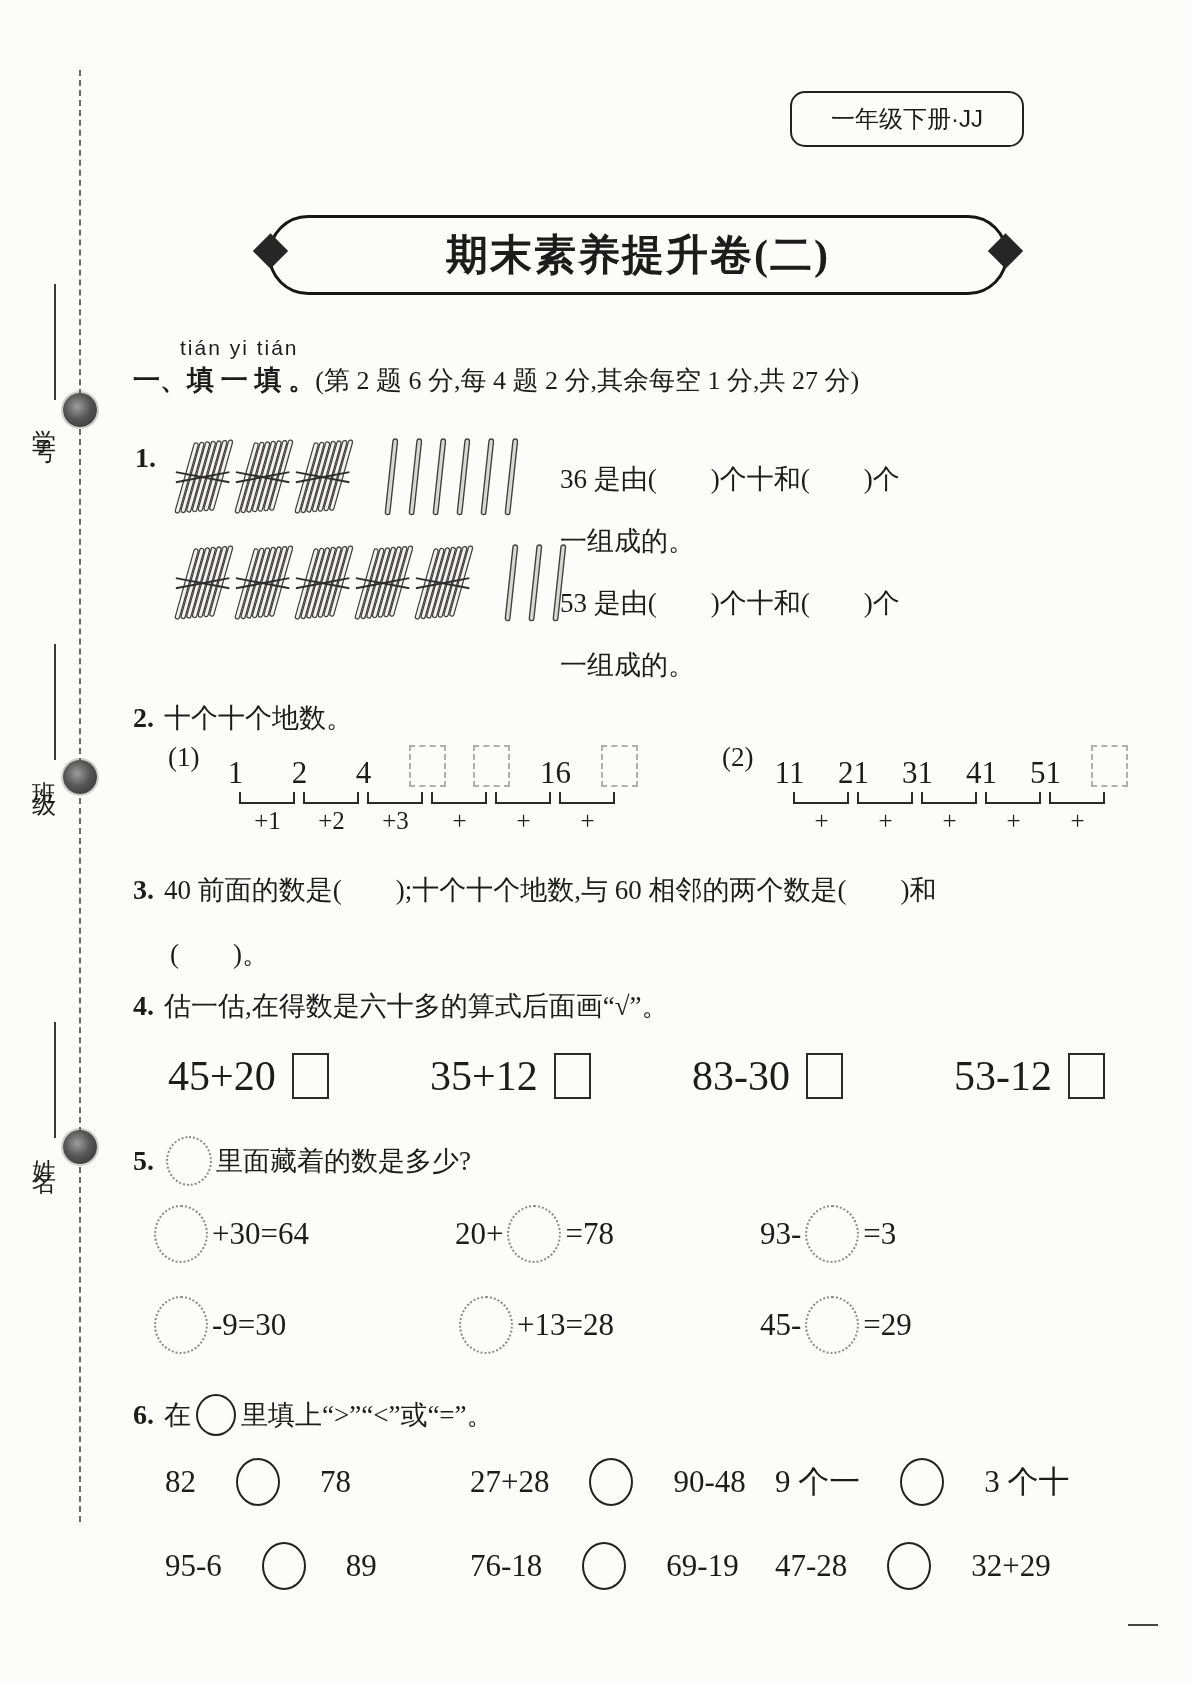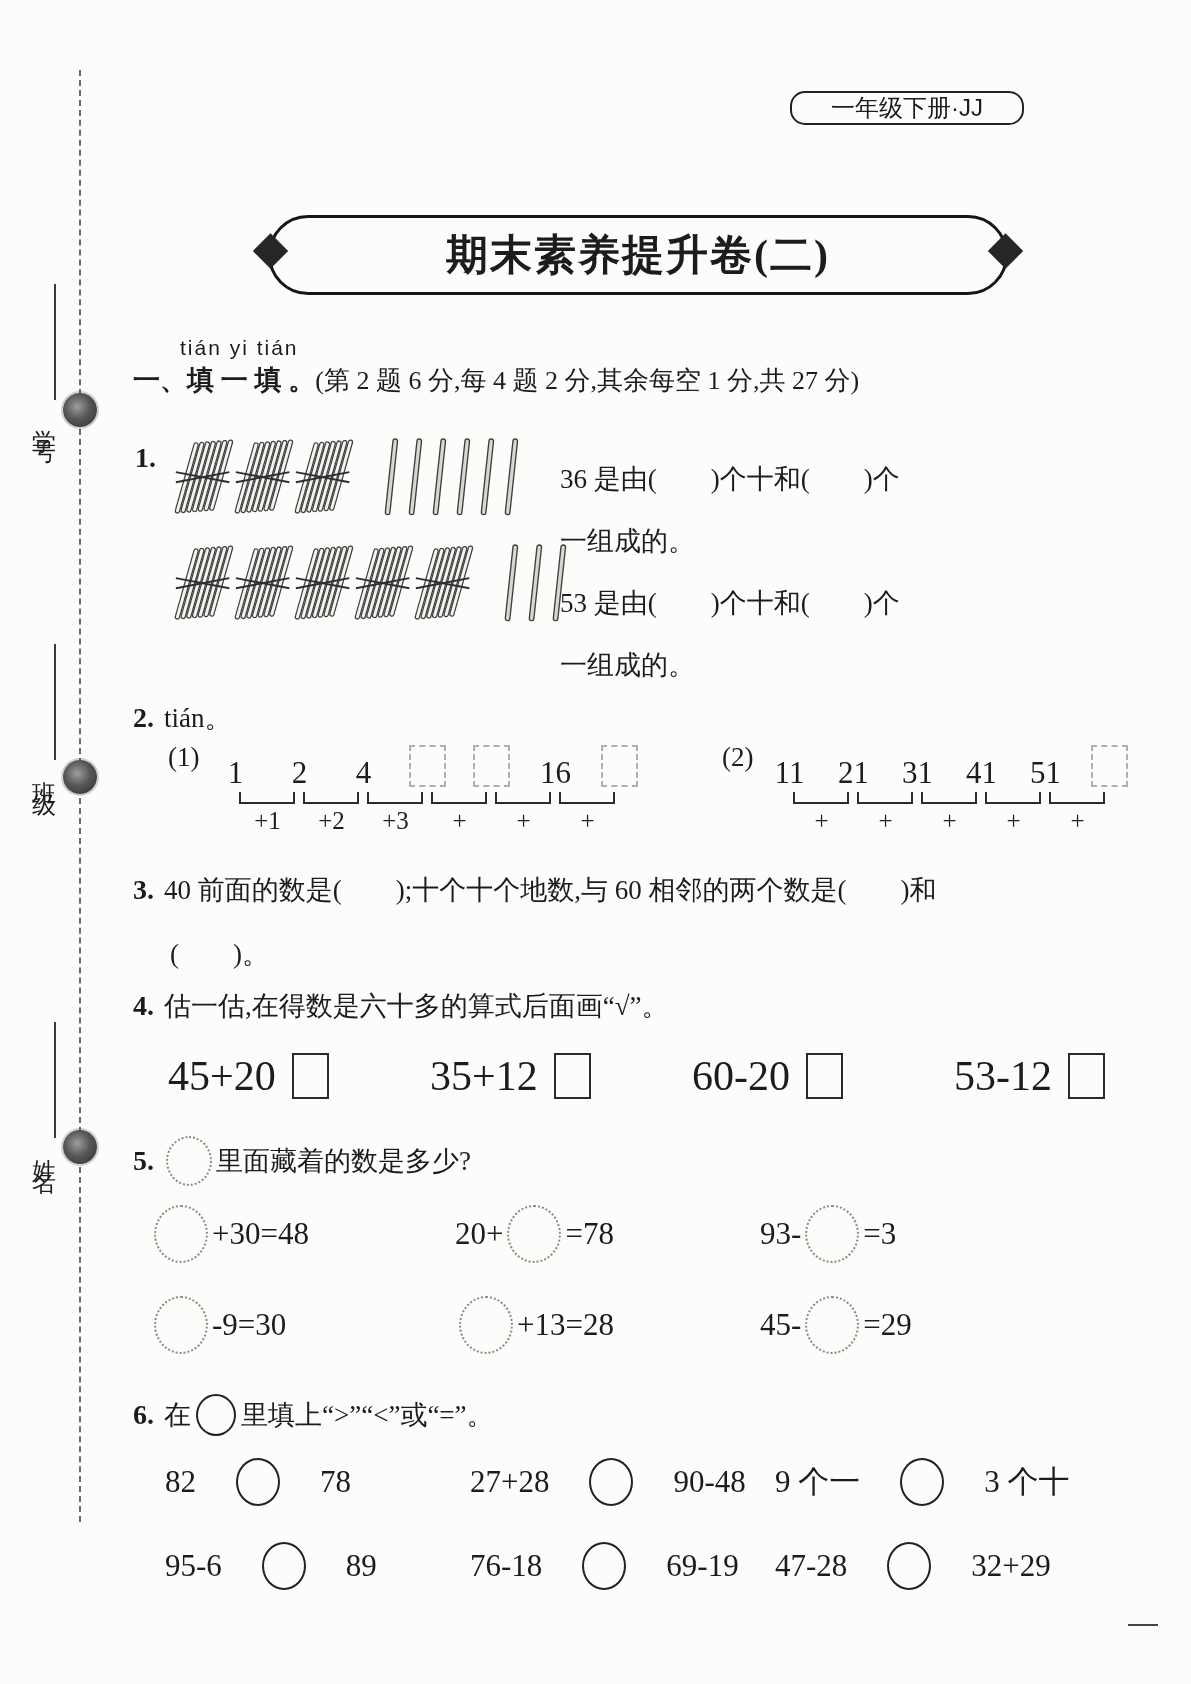--- a/index.html
+++ b/index.html
@@ -16,21 +16,21 @@
   .side-line { position:absolute; left:54px; width:2px; height:116px; background:#3a3a3a; }
   .side-label { position:absolute; left:28px; writing-mode:vertical-rl; font-size:24px; letter-spacing:12px; }
   .stamp {
     position:absolute; left:63px; width:34px; height:34px; border-radius:50%;
     background:radial-gradient(circle at 42% 40%, #9d9d9d 0%, #565656 45%, #2f2f2f 100%);
     box-shadow:0 0 0 2px rgba(70,70,70,.25);
   }
 
   
   .badge {
-    position:absolute; left:790px; top:91px; width:234px; height:34px;
+    position:absolute; left:790px; top:91px; width:234px; height:56px;
     border:2.5px solid #222; border-radius:15px;
     display:flex; align-items:center; justify-content:center;
     font-size:24px; font-family:"Liberation Sans", sans-serif;
   }
   .banner { position:absolute; left:268px; top:207px; width:740px; height:88px; }
   .banner-capsule {
     position:absolute; inset:0; border:3px solid #161616; border-radius:46px;
     display:flex; align-items:center; justify-content:center; background:#fcfcfa;margin-top:8px;
   }
   .banner-title { font-size:42px; font-weight:bold; letter-spacing:2px; }
@@ -312,21 +312,21 @@
       </svg>
     </div>
   <div class="q1-text">
     <div>36 是由(　　)个十和(　　)个</div>
     <div>一组成的。</div>
     <div>53 是由(　　)个十和(　　)个</div>
     <div>一组成的。</div>
   </div>
 
   <div class="q-head abs" style="left:133px;top:700px">
-    <span class="qnum">2.</span><span>tián。</span>
+    <span class="qnum">2.</span><span>十个十个地数。</span>
   </div>
   <div class="pattern" id="pattern1" style="left:168px;top:738px">
       <span class="pat-label">(1)</span>
       <div>
         <div class="pat-items">
           <div class="pat-item">1</div>
           <div class="pat-item">2</div>
           <div class="pat-item">4</div>
           <div class="pat-item"><div class="pat-box"></div></div>
           <div class="pat-item"><div class="pat-box"></div></div>
@@ -397,36 +397,36 @@
   <div class="q4-row" id="q4row">
       <div class="q4-item">
         <span>45+20</span>
         <div class="q4-box"></div>
       </div>
       <div class="q4-item">
         <span>35+12</span>
         <div class="q4-box"></div>
       </div>
       <div class="q4-item">
-        <span>60-20</span>
+        <span>83-30</span>
         <div class="q4-box"></div>
       </div>
       <div class="q4-item">
         <span>53-12</span>
         <div class="q4-box"></div>
       </div>
     </div>
 
   <div class="q-head abs" style="left:133px;top:1136px">
     <span class="qnum">5.</span><span class="q5h-circle"></span><span>里面藏着的数是多少?</span>
   </div>
   <div class="q5-row" id="q5r1" style="top:1205px">
       <div class="q5-col">
         <div class="q5-circle"></div>
-        <span>+30=48</span>
+        <span>+30=64</span>
       </div>
       <div class="q5-col">
         <span>20+</span>
         <div class="q5-circle"></div>
         <span>=78</span>
       </div>
       <div class="q5-col">
         <span>93-</span>
         <div class="q5-circle"></div>
         <span>=3</span>

